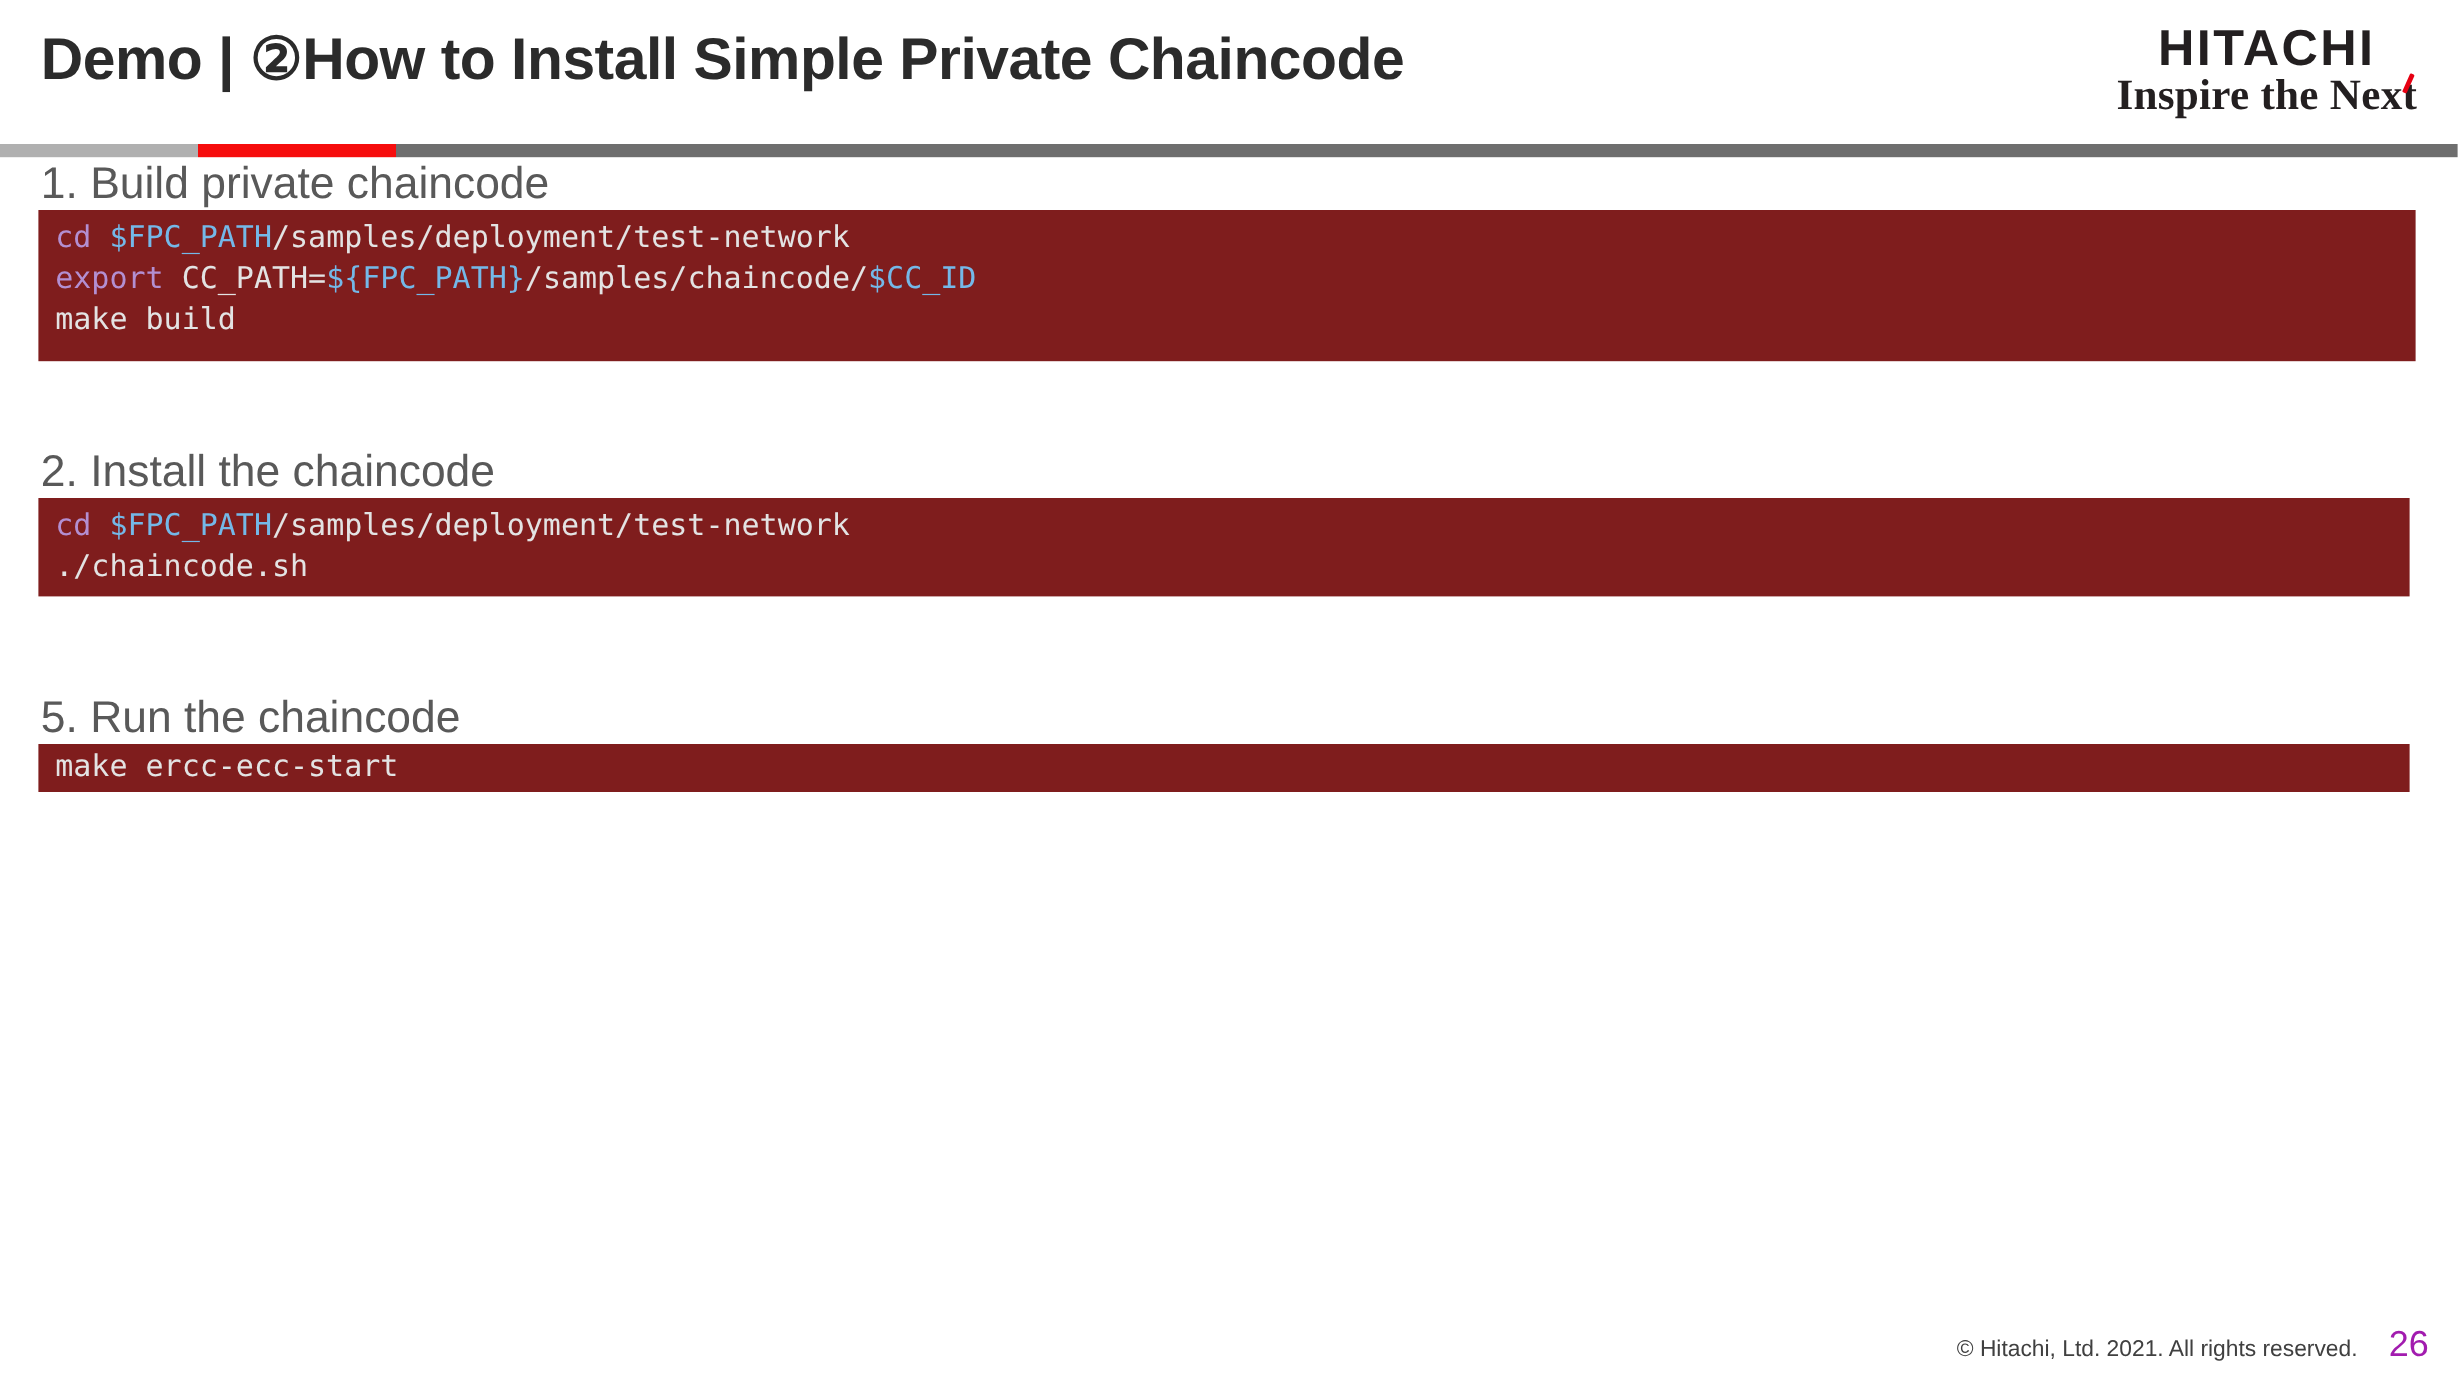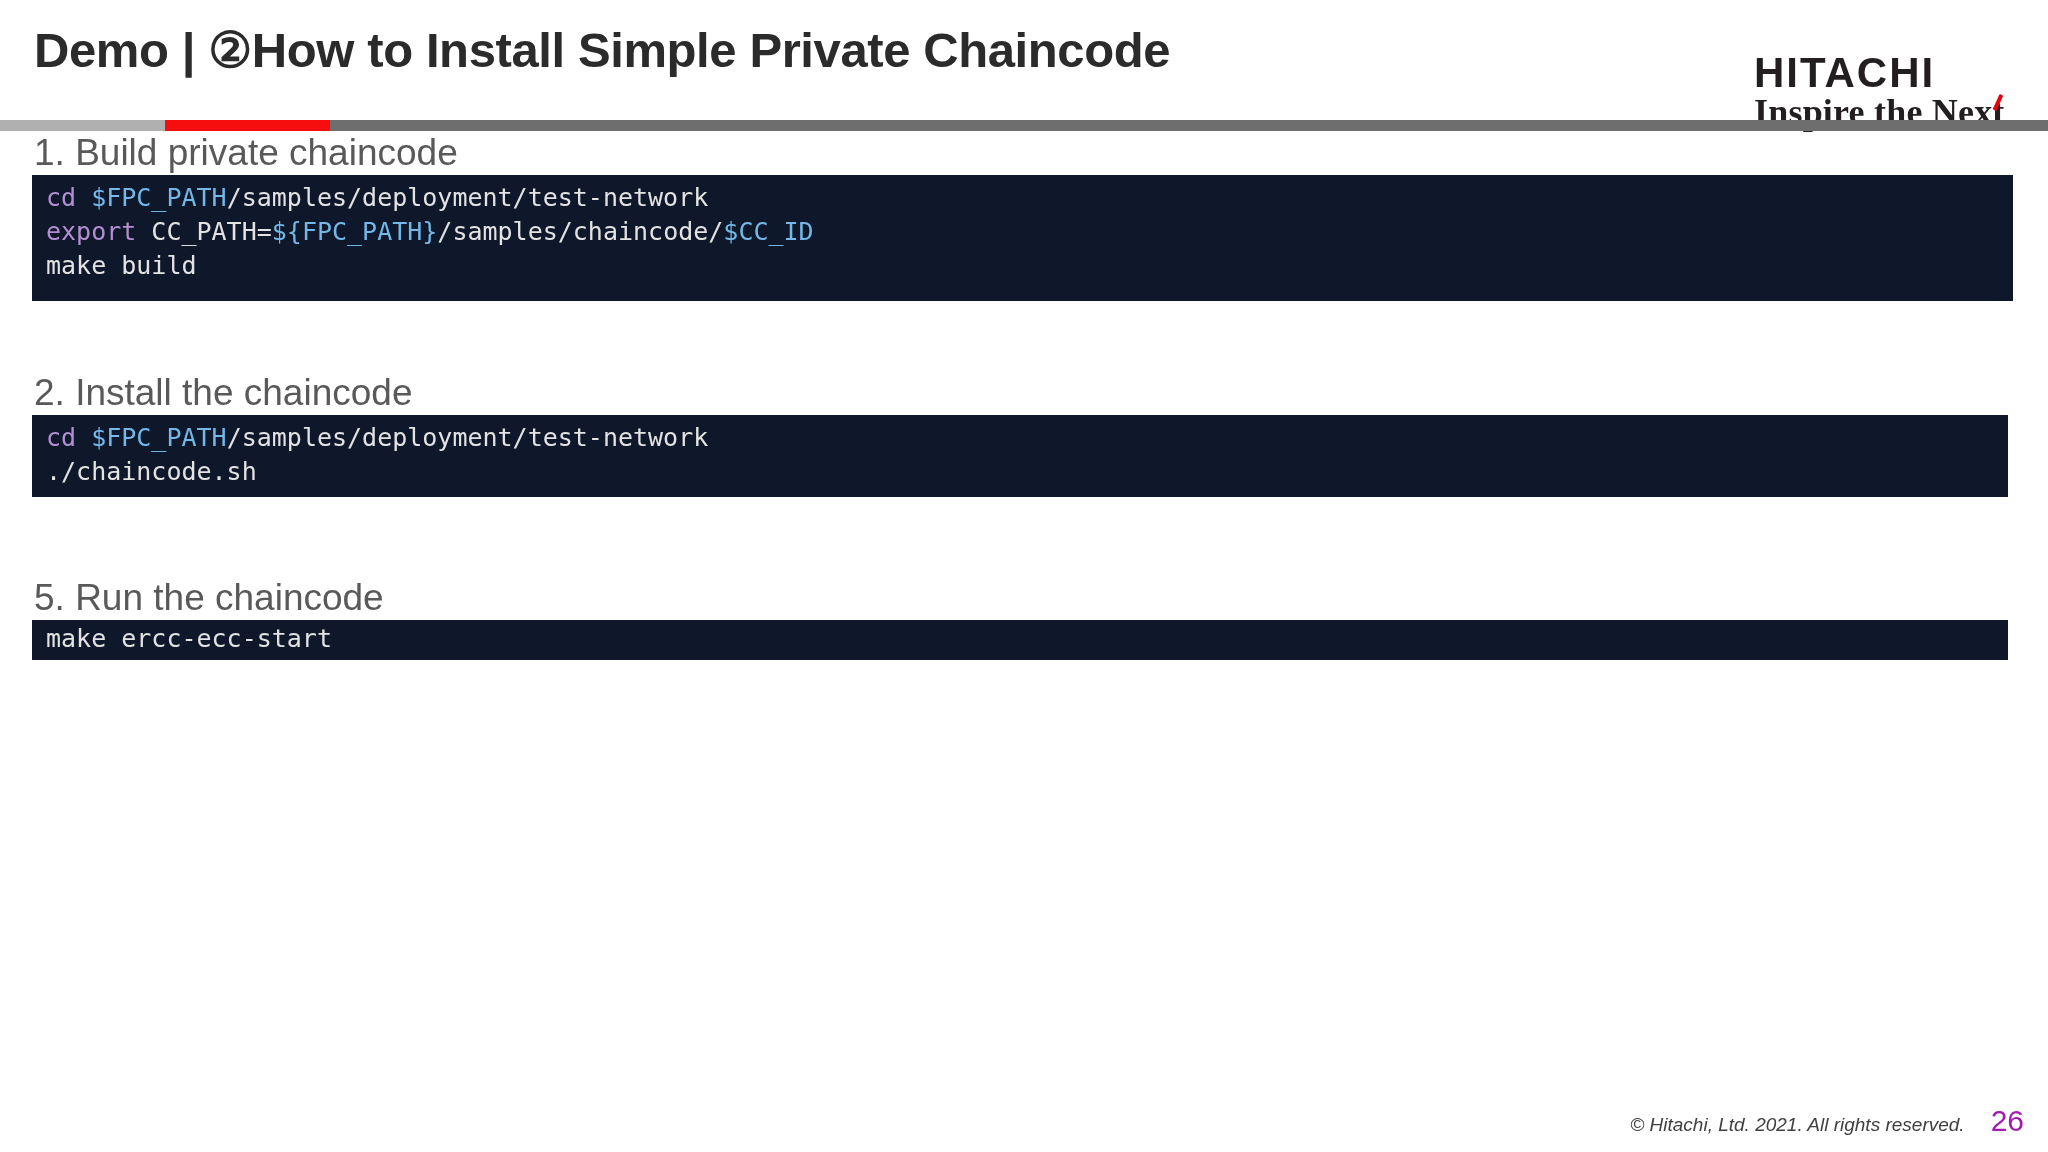--- a/index.html
+++ b/index.html
@@ -37,21 +37,21 @@
     color: #2b2b2b;
     letter-spacing: -0.4px;
     white-space: nowrap;
     line-height: 60px;
   }
   .logo {
     position: absolute;
     right: 24px;
     top: 18px;
     width: 270px;
-    margin-top: 33px;
+    text-align: center;
   }
   .logo-mark {
     font-family: "Liberation Sans", sans-serif;
     font-size: 42px;
     font-weight: bold;
     color: #231f20;
     letter-spacing: 2px;
     line-height: 44px;
   }
   .logo-tagline {
@@ -99,21 +99,21 @@
   .section { position: absolute; left: 0; width: 2048px; }
   .section-heading {
     font-size: 37px;
     font-weight: normal;
     color: #595959;
     line-height: 44px;
     margin-left: 34px;
     white-space: nowrap;
   }
   .code-block {
-    background: #0f172a;
+    background: #7f1d1d;
     box-sizing: border-box;
     padding: 6px 0 8px 14px;
     font-family: "DejaVu Sans Mono", "Liberation Mono", monospace;
     font-size: 25px;
     line-height: 34px;
     color: #e3e3e3;
     white-space: pre;
     overflow: hidden;
   }
   .code-line { white-space: pre; }
@@ -137,21 +137,20 @@
     right: 24px;
     bottom: 14px;
     display: flex;
     align-items: baseline;
     gap: 26px;
   }
   .copyright {
     font-size: 19px;
     color: #404040;
     font-family: "Liberation Sans", sans-serif;
-    font-style: italic;
   }
   .page-number {
     font-size: 30px;
     color: #a21caf;
     font-family: "Liberation Sans", sans-serif;
   }
 </style>
 </head>
 <body>
 

